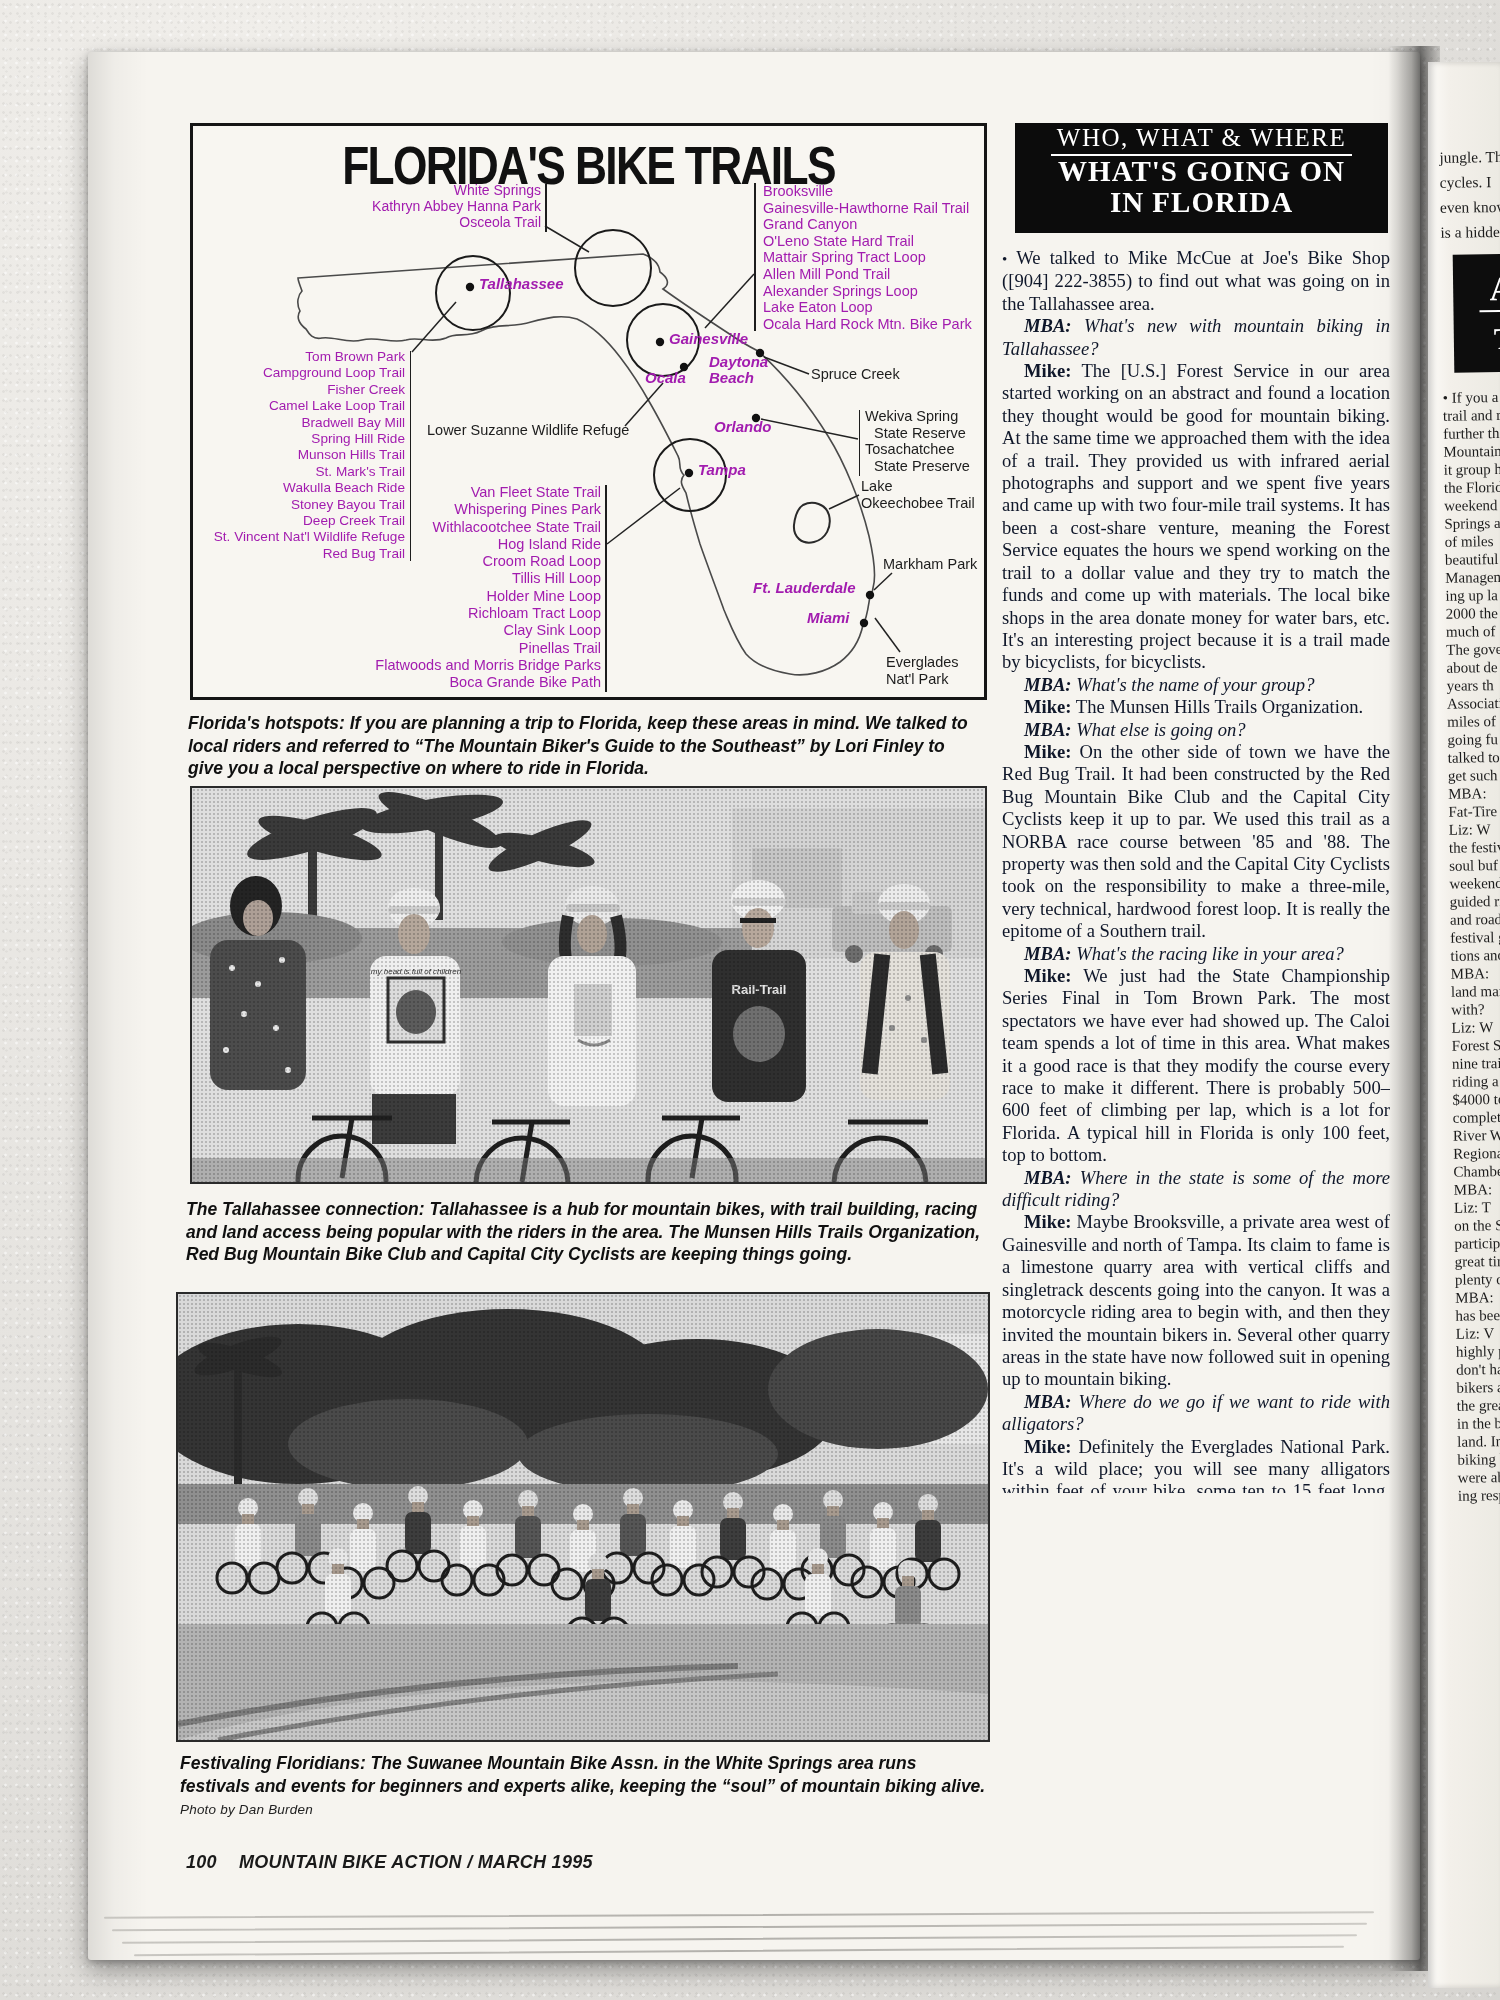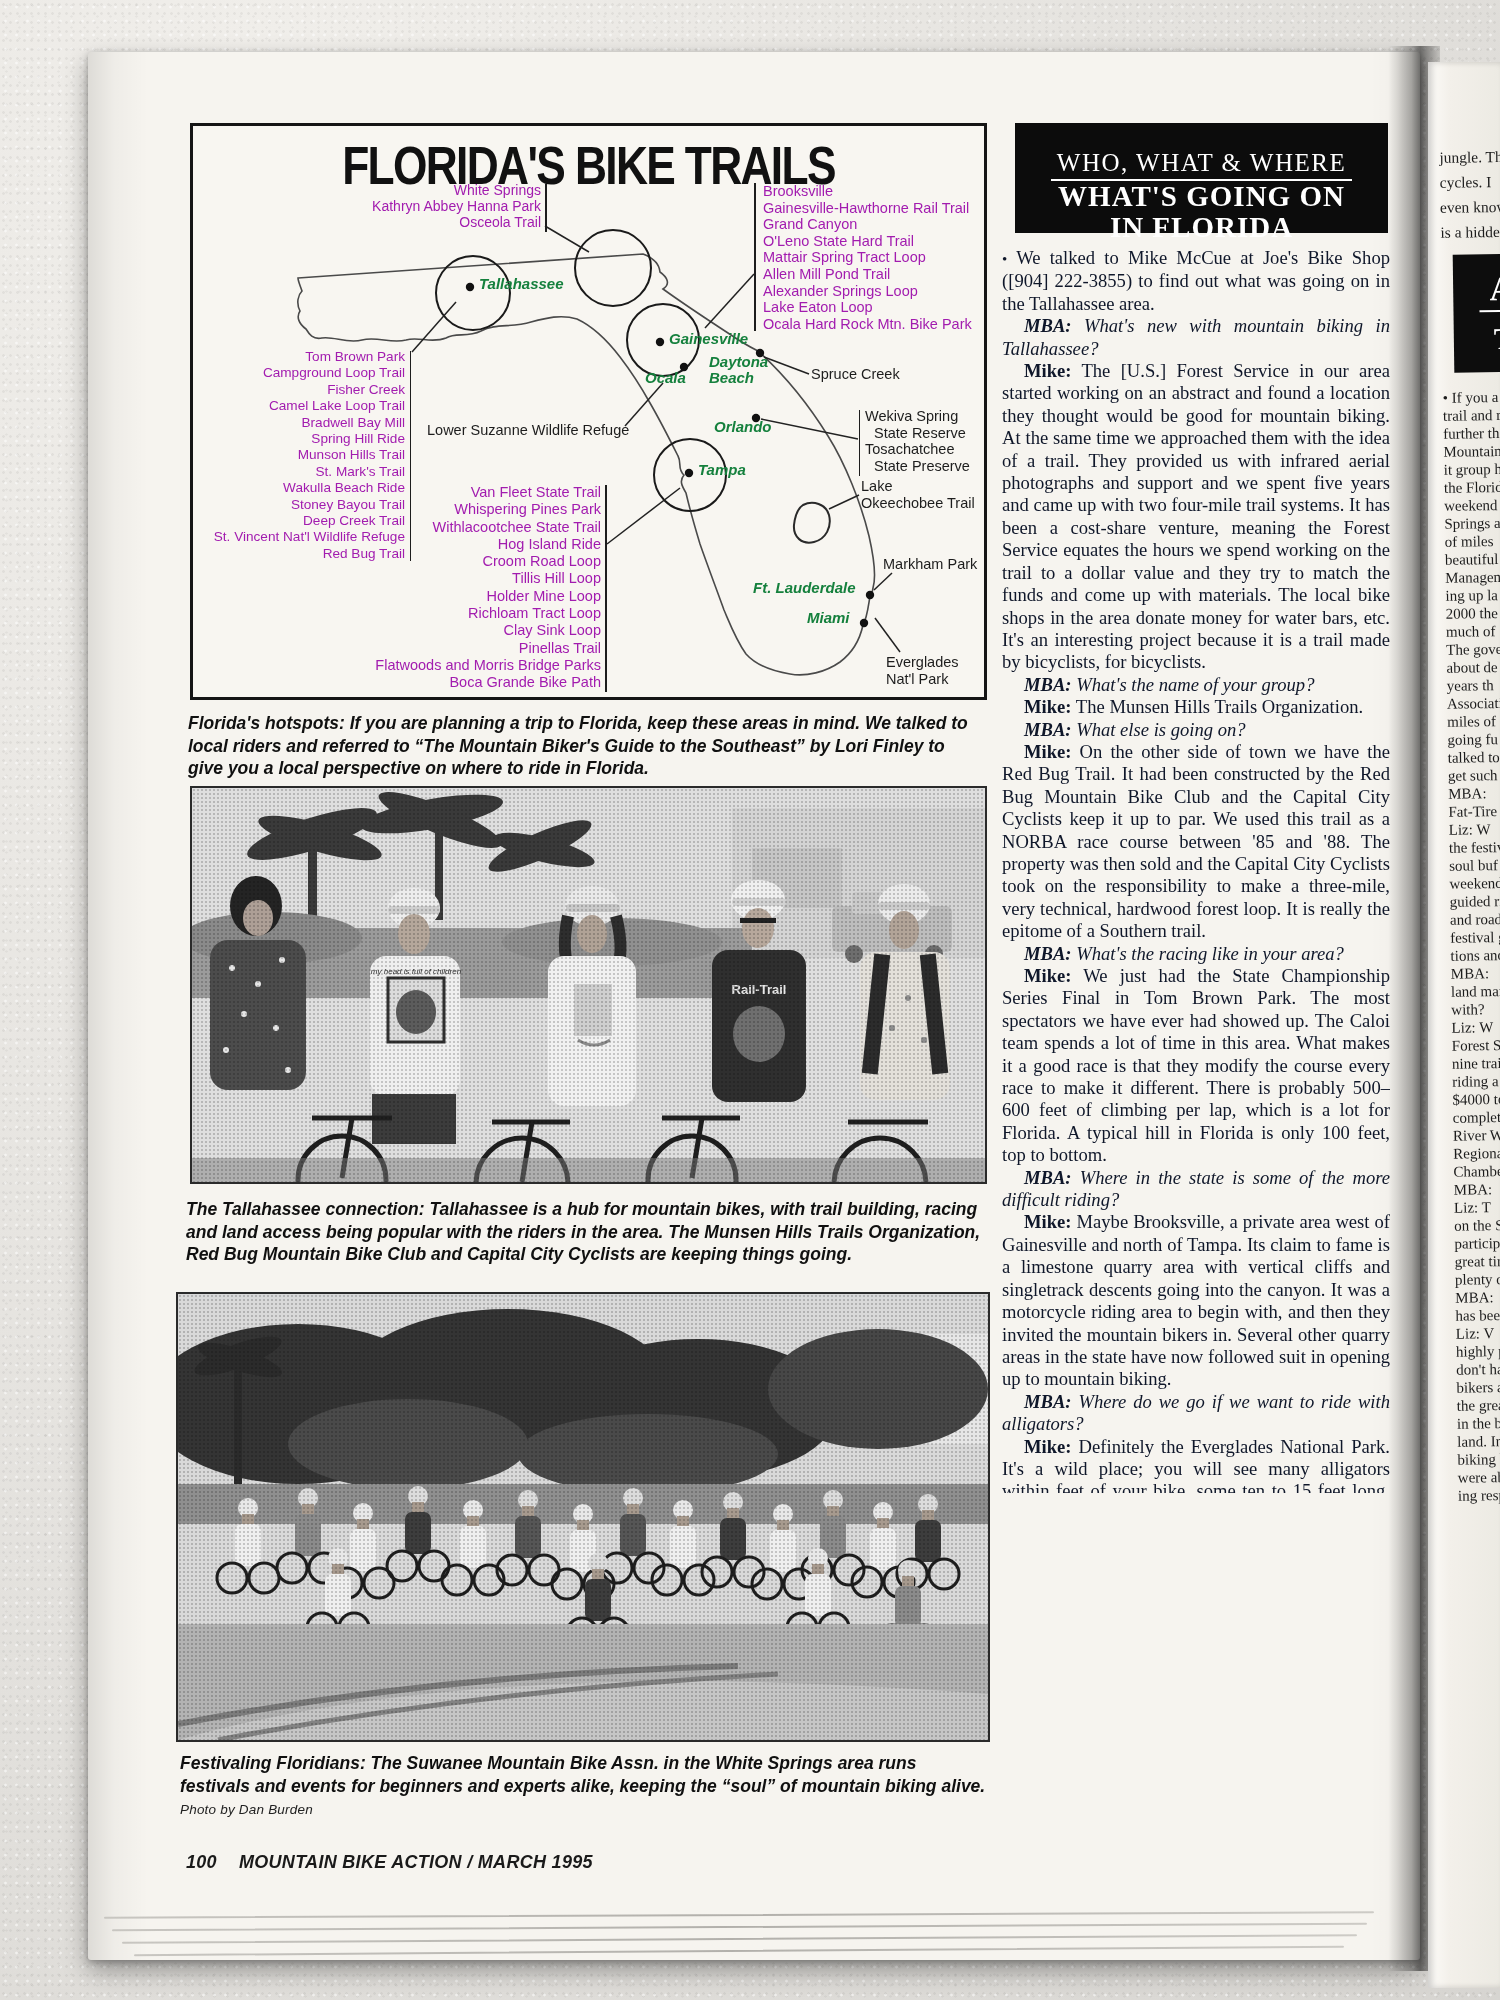--- a/index.html
+++ b/index.html
@@ -59,21 +59,21 @@
   }
   .trail-list{position:absolute;color:#a21caf;}
   .trail-list div{white-space:nowrap;}
   #list-top{left:120px;width:228px;top:57px;text-align:right;font-size:14px;line-height:15.8px;}
   #list-right{left:570px;top:57px;font-size:14.5px;line-height:16.6px;}
   #list-left{left:0px;width:212px;top:223px;text-align:right;font-size:13.6px;line-height:16.4px;}
   #list-tampa{left:178px;width:230px;top:358px;text-align:right;font-size:14.5px;line-height:17.3px;}
   .bracket{position:absolute;width:0;border-left:2px solid #1d1d1d;}
   .map-float{position:absolute;font-size:14.5px;color:#1d1d1d;white-space:nowrap;}
   .map-float .ind{padding-left:9px;}
-  .city-label{position:absolute;font-size:15px;font-weight:bold;font-style:italic;color:#15803d;white-space:nowrap;line-height:16px;}
+  .city-label{position:absolute;font-size:15px;font-weight:bold;font-style:italic;color:#a21caf;white-space:nowrap;line-height:16px;}
   #map-svg{position:absolute;left:0;top:0;}
   .coast{fill:none;stroke:#4a4a4a;stroke-width:1.6;}
   .lake{fill:#f8f6f1;stroke:#2a2a2a;stroke-width:2;}
   .area-circle{fill:none;stroke:#1a1a1a;stroke-width:2;}
   .leader{stroke:#222;stroke-width:1.5;}
   .city-dot{fill:#111;}
   
   .caption{
     position:absolute;font-weight:bold;font-style:italic;font-size:17.5px;line-height:22.5px;color:#101010;
     font-family:"Liberation Sans",sans-serif;text-align:left;
@@ -82,21 +82,21 @@
   
   .photo{position:absolute;border:2px solid #2a2a2a;overflow:hidden;background:#cfcfcf;}
   .halftone{position:absolute;inset:0;pointer-events:none;mix-blend-mode:multiply;
     background-image:radial-gradient(rgba(25,25,25,0.20) 1px, transparent 1.4px);
     background-size:4px 4px;}
   
   #article-header-box{
     left:1015px;top:123px;width:373px;height:110px;background:#0c0c0c;color:#fff;
     font-family:"Liberation Serif",serif;text-align:center;
   }
-  #kicker{margin-top:26px;font-size:25px;letter-spacing:1.5px;display:inline-block;border-bottom:2px solid #fff;padding:0 6px 2px 6px;}
+  #kicker{margin-top:1px;font-size:25px;letter-spacing:1.5px;display:inline-block;border-bottom:2px solid #fff;padding:0 6px 2px 6px;}
   .art-title{font-size:29px;font-weight:bold;letter-spacing:1px;line-height:31px;}
   #article-col{
     left:1002px;top:247px;width:388px;height:1246px;overflow:hidden;
     font-family:"Liberation Serif",serif;font-size:18.6px;line-height:22.4px;color:#0f172a;
     text-align:justify;
   }
   #article-col p{margin:0;text-indent:22px;}
   #article-col p.nodent{text-indent:0;}
   .lead-mba{font-weight:bold;font-style:italic;}
   .lead-mike{font-weight:bold;}

